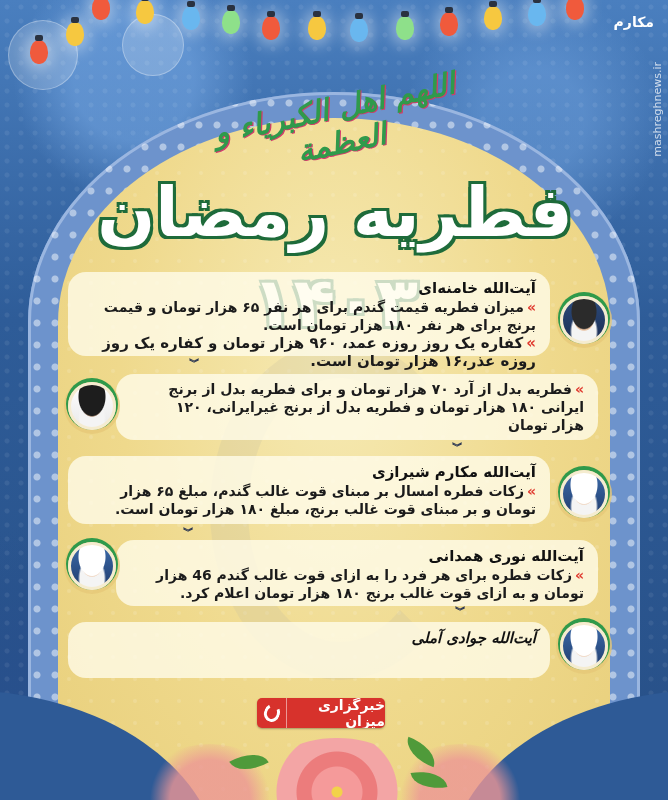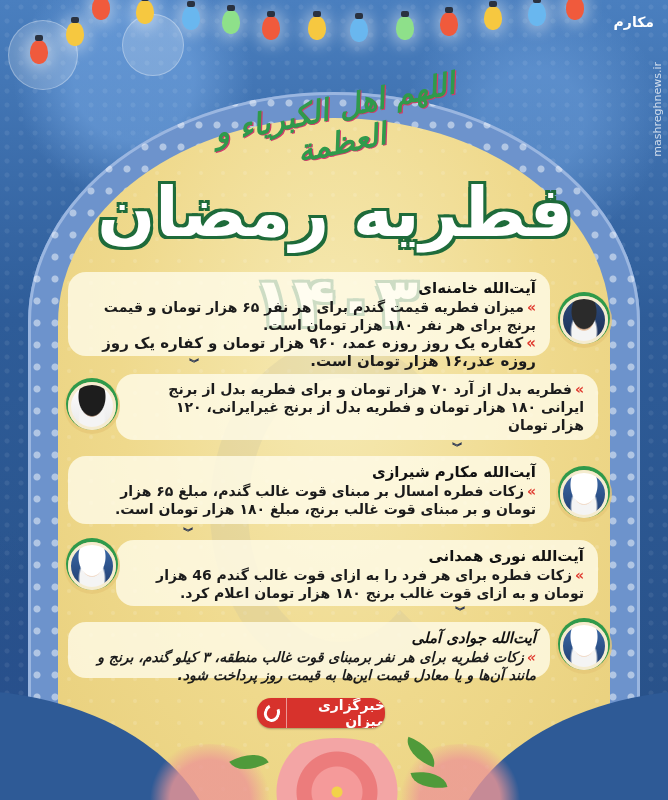--- a/index.html
+++ b/index.html
@@ -141,21 +141,21 @@
   }
 
   .chevron {
     position: absolute; font-size: 11px; color: #2a3552; font-weight: bold; letter-spacing: -2px;
     line-height: 10px;
   }
 
   
   .badge {
     position: absolute; left: 257px; top: 698px; height: 30px; width: 128px;
-    display: flex; direction: ltr; border-radius: 14px; overflow: hidden;
+    display: flex; direction: ltr; border-radius: 5px; overflow: hidden;
     background: #d7322c; box-shadow: 0 1px 2px rgba(0,0,0,0.3);
   }
   .badge .logo {
     width: 30px; height: 30px; display: flex; align-items: center; justify-content: center;
     border-right: 1px solid rgba(255,255,255,0.5);
   }
   .badge .logo span {
     width: 16px; height: 18px; border: 3px solid #fff; border-radius: 50%;
     border-top-color: transparent; display: block; transform: rotate(20deg);
   }
@@ -264,23 +264,20 @@
     <div class="name">آیت‌الله نوری همدانی</div>
     <div class="line">
       <span class="bullet">»</span><span>زکات فطره برای هر فرد را به ازای قوت غالب گندم 46 هزار تومان و به ازای قوت غالب برنج ۱۸۰ هزار تومان اعلام کرد.</span>
     </div>
   </div>
   <div class="avatar white-turban" style="left:68px;top:542px;"></div>
   <div class="chevron" style="left:455px;top:606px;">︾</div>
 
   <div class="card" style="left:68px;top:622px;width:482px;height:56px;font-style:italic;">
     <div class="name">آیت‌الله جوادی آملی</div>
-    <div class="line">
-      <span class="bullet">»</span><span>زکات فطریه برای هر نفر برمبنای قوت غالب منطقه، ۳ کیلو گندم، برنج و مانند آن‌ها و یا معادل قیمت این‌ها به قیمت روز پرداخت شود.</span>
-    </div>
   </div>
   <div class="avatar white-turban" style="left:560px;top:622px;"></div>
 
   <div class="badge">
     <div class="logo">
         <span></span>
       </div>
     <div class="label">خبرگزاری میزان</div>
   </div>
 

